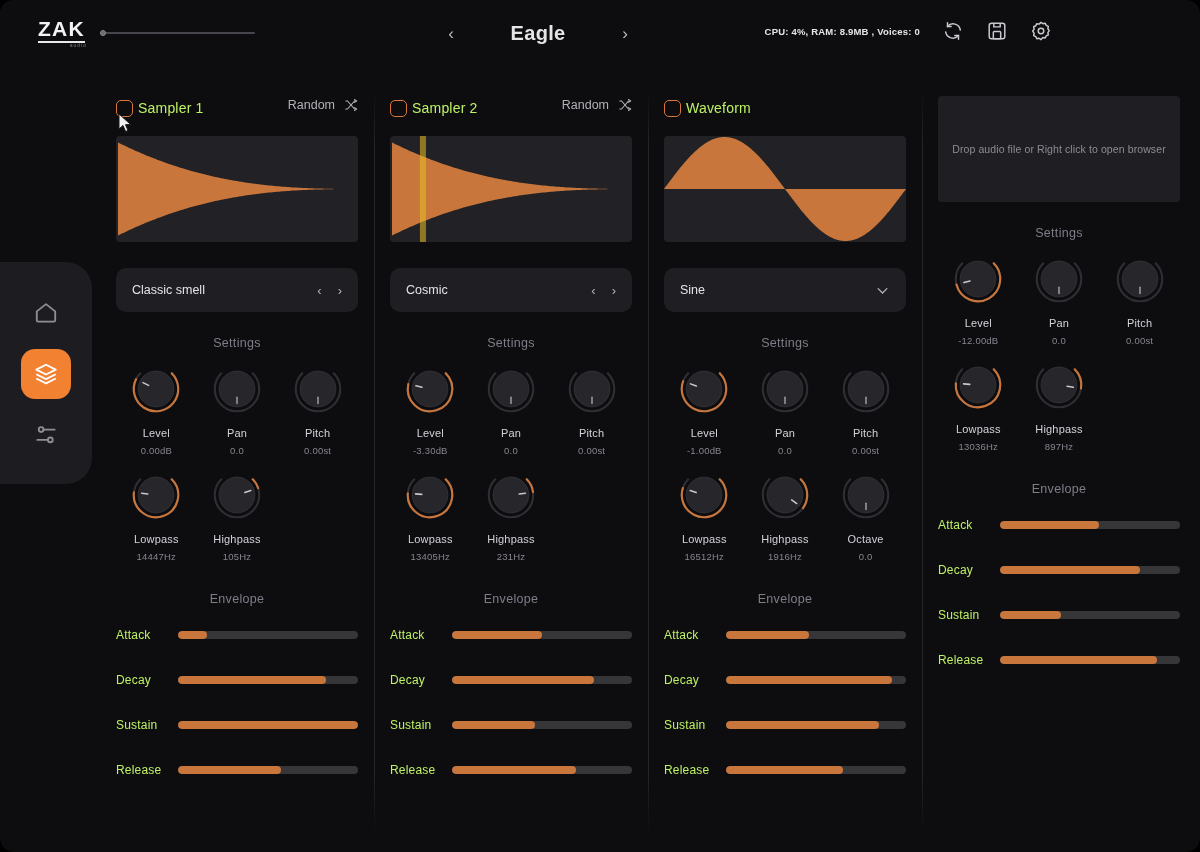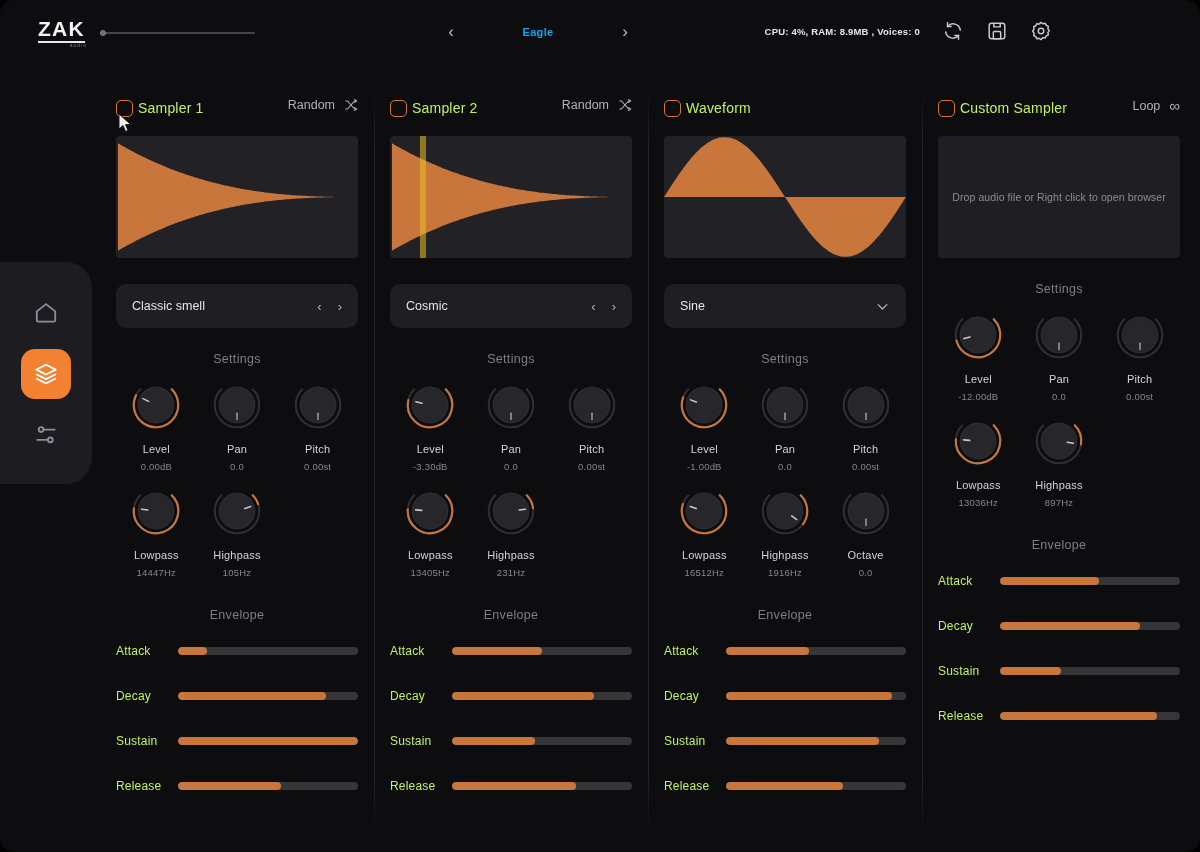--- a/index.html
+++ b/index.html
@@ -54,21 +54,21 @@
   }
   #preset-nav {
     position: absolute; left: 0; right: 0; top: 22px;
     display: flex; align-items: center; justify-content: center; gap: 38px;
   }
   .nav-arrow {
     color: #b9b9c0; font-size: 17px; cursor: pointer;
     width: 18px; text-align: center; user-select: none;
   }
   #preset-name {
-    font-size: 11px; color: #0ea5e9; font-weight: 600;
+    font-size: 20px; color: #e5e5e5; font-weight: 600;
     letter-spacing: .3px; min-width: 80px; text-align: center;
   }
   #header-right {
     position: absolute; right: 24px; top: 20px;
     display: flex; align-items: center; gap: 22px;
   }
   #stats {
     font-size: 9.5px; color: #e6e6ea; font-weight: bold; letter-spacing: .2px;
   }
   .hdr-icon { width: 22px; height: 22px; color: #c9c9d0; cursor: pointer; }
@@ -123,21 +123,21 @@
   }
   .head-right {
     position: absolute; right: 0; top: 2px;
     display: flex; align-items: center; gap: 9px; cursor: pointer; padding-left: 42px;
   }
   .head-right-label { font-size: 12.5px; color: #b0b0b8; }
   .head-right svg { width: 14px; height: 14px; color: #b0b0b8; display:block; }
   .head-right .infinity { font-size: 15px; color: #b0b0b8; line-height: 1; }
 
   .display {
-    width: 100%; height: 122px;
+    width: 100%; height: 106px;
     background: #222226; border-radius: 4px;
     overflow: hidden; position: relative;
     cursor: pointer;
   }
   .display.empty {
     background: #1f1f23;
     display: flex; align-items: center; justify-content: center;
   }
   .drop-text { font-size: 10.5px; color: #8c8c94; letter-spacing: .1px; }
   .display svg { display: block; width: 100%; height: 100%; }
@@ -601,28 +601,20 @@
           </div>
         </div>
         <div class="env-row">
           <div class="env-label">Release</div>
           <div class="env-track">
             <div class="env-fill" style="width: 65%;"></div>
           </div>
         </div>
       </div>
       <div class="panel">
-        <div class="panel-head">
-          <div class="chk"></div>
-          <div class="panel-title">Custom Sampler</div>
-          <div class="head-right">
-            <span class="head-right-label">Loop</span>
-            <span class="infinity">∞</span>
-          </div>
-        </div>
         <div class="display empty">
           <div class="drop-text">Drop audio file or Right click to open browser</div>
         </div>
         <div class="section-title">Settings</div>
         <div class="knob-row">
           <div class="knob-cell">
             <div class="knob">
               <svg viewBox="0 0 60 60">
                 <path d="M 46.2634559672906 13.736544032709407 A 23 23 0 1 1 13.736544032709403 13.736544032709407" fill="none" stroke="#2e2e34" stroke-width="2.2" stroke-linecap="round"></path>
                 <path d="M 46.2634559672906 13.736544032709407 A 23 23 0 1 1 7.722587294041485 35.719867404791664" fill="none" stroke="#c8763c" stroke-width="2.2" stroke-linecap="round"></path>

